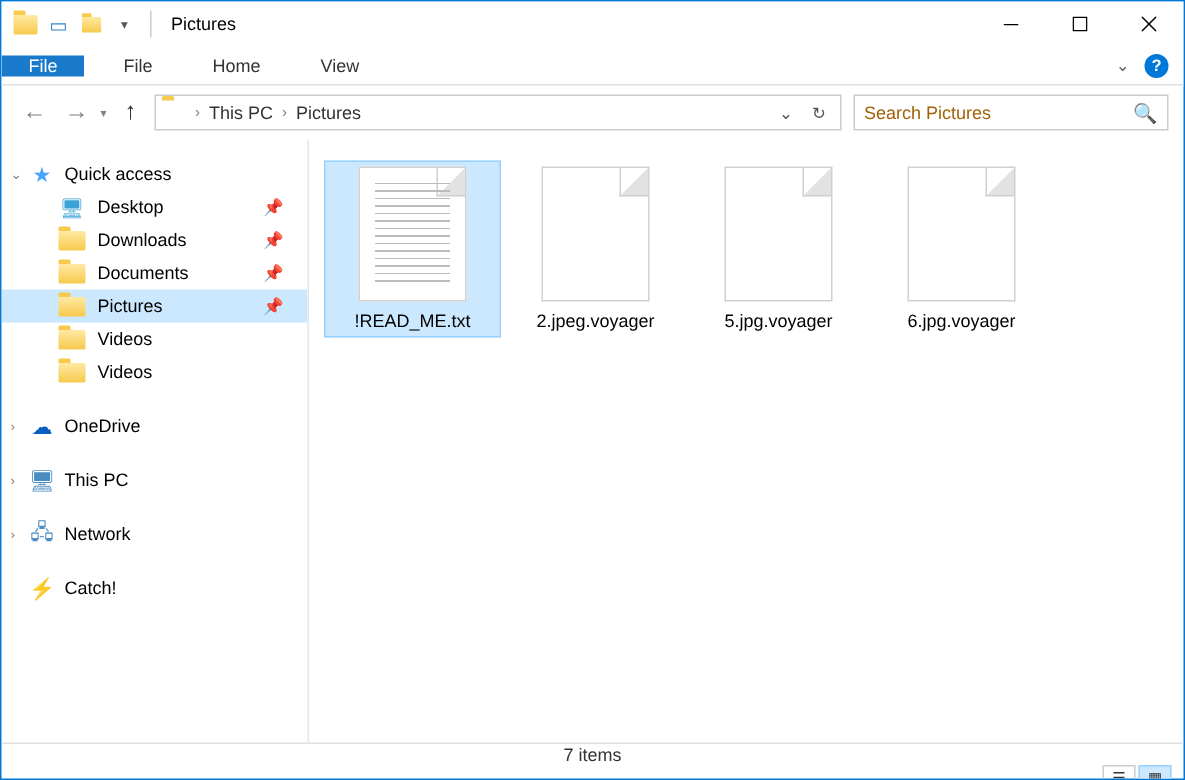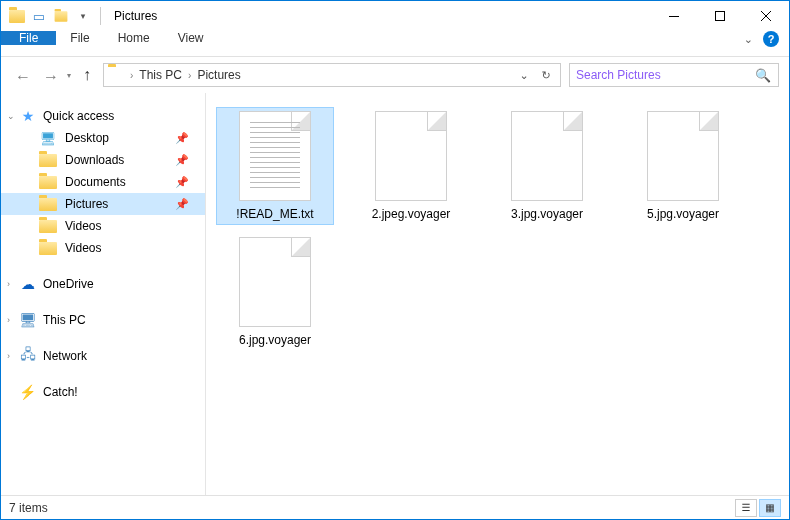--- a/index.html
+++ b/index.html
@@ -6,63 +6,63 @@
     body { width: 790px; height: 520px; border: 1px solid #0078d7; background: #fff; display: flex; flex-direction: column; overflow: hidden; }
     
     .titlebar { height: 30px; display: flex; align-items: center; padding: 0 0 0 8px; background: #fff; }
     .titlebar-icons { display: flex; align-items: center; gap: 6px; }
     .titlebar-icon { width: 16px; height: 16px; display: flex; align-items: center; justify-content: center; font-size: 13px; }
     .titlebar-sep { width: 1px; height: 18px; background: #ccc; margin: 0 3px; }
     .titlebar-title { font-size: 12px; color: #000; margin-left: 4px; }
     .titlebar-controls { margin-left: auto; display: flex; }
     .titlebar-btn { width: 46px; height: 30px; display: flex; align-items: center; justify-content: center; font-size: 10px; }
     
-    .ribbon { height: 26px; display: flex; align-items: flex-start; border-bottom: 1px solid #e1e1e1; background: #fff; }
+    .ribbon { height: 26px; display: flex; align-items: center; border-bottom: 1px solid #e1e1e1; background: #fff; gap: 12px; }
     .ribbon-file { background: #1979ca; color: #fff; font-size: 12px; padding: 0 18px; display: flex; align-items: center; }
     .ribbon-tab { font-size: 12px; color: #333; padding: 0 14px; display: flex; align-items: center; }
     .ribbon-right { margin-left: auto; display: flex; align-items: center; gap: 10px; padding-right: 10px; }
     .ribbon-chevron { color: #606060; font-size: 11px; }
     .help-icon { width: 16px; height: 16px; border-radius: 50%; background: #0078d7; color: #fff; font-size: 11px; display: flex; align-items: center; justify-content: center; font-weight: bold; }
     
     .navbar { height: 36px; display: flex; align-items: center; padding: 4px 10px; gap: 4px; }
     .nav-arrow { width: 24px; height: 24px; display: flex; align-items: center; justify-content: center; color: #808080; font-size: 16px; }
     .nav-arrow.enabled { color: #333; }
     .nav-dropdown { font-size: 8px; color: #808080; }
     .address-bar { flex: 1; height: 24px; border: 1px solid #ccc; display: flex; align-items: center; padding: 0 4px; gap: 4px; }
     .addr-icon { width: 16px; height: 16px; }
     .addr-sep { color: #808080; font-size: 10px; margin: 0 2px; }
     .addr-part { font-size: 12px; color: #333; }
     .addr-controls { margin-left: auto; display: flex; gap: 2px; color: #555; }
     .addr-btn { width: 20px; display: flex; align-items: center; justify-content: center; font-size: 11px; }
     .search-box { width: 210px; height: 24px; border: 1px solid #ccc; display: flex; align-items: center; padding: 0 6px; margin-left: 4px; }
-    .search-input { flex: 1; font-size: 12px; color: #8b5cf6; }
+    .search-input { flex: 1; font-size: 12px; color: #a16207; }
     .search-icon { color: #555; font-size: 13px; }
     
     .content { flex: 1; display: flex; overflow: hidden; }
     .sidebar { width: 205px; border-right: 1px solid #e5e5e5; padding: 12px 0; overflow-y: auto; }
     .sidebar-group { margin-bottom: 14px; }
     .sidebar-header { display: flex; align-items: center; padding: 3px 10px 3px 18px; gap: 6px; font-size: 12px; }
     .sidebar-header .chev { position: absolute; left: 6px; font-size: 9px; color: #808080; }
     .sidebar-item { display: flex; align-items: center; padding: 3px 10px 3px 38px; gap: 8px; font-size: 12px; position: relative; }
     .sidebar-item.selected { background: #cce8ff; }
     .sidebar-item .pin { color: #808080; font-size: 11px; margin-left: auto; margin-right: 6px; }
     .sb-icon { width: 18px; height: 16px; display: inline-flex; align-items: center; justify-content: center; font-size: 13px; }
     .folder-icon { width: 18px; height: 13px; background: linear-gradient(#ffe9a3,#f7ca4d); border-radius: 1px; position: relative; }
     .folder-icon::before { content: ''; position: absolute; top: -3px; left: 0; width: 8px; height: 3px; background: #f7ca4d; border-radius: 1px 1px 0 0; }
     
-    .files-area { flex: 1; padding: 14px 10px; display: flex; flex-wrap: wrap; align-content: flex-start; gap: 8px 18px; }
+    .files-area { flex: 1; padding: 14px 10px; display: flex; flex-wrap: wrap; align-content: flex-start; gap: 8px 4px; }
     .file-item { width: 118px; display: flex; flex-direction: column; align-items: center; gap: 6px; padding: 4px; }
     .file-item.selected { background: #cce8ff; border: 1px solid #99d1ff; padding: 3px; }
     .file-thumb { width: 72px; height: 90px; background: #fff; border: 1px solid #d0d0d0; position: relative; }
     .file-thumb.txt::after { content: ''; position: absolute; inset: 10px 10px 10px 10px; background: repeating-linear-gradient(to bottom, #bbb 0, #bbb 1px, transparent 1px, transparent 5px); }
     .file-thumb.blank { background: #fff; }
     .file-thumb::before { content: ''; position: absolute; top: 0; right: 0; width: 18px; height: 18px; background: linear-gradient(135deg, transparent 49%, #e2e2e2 51%); border-left: 1px solid #d0d0d0; border-bottom: 1px solid #d0d0d0; }
     .file-label { font-size: 12px; text-align: center; word-break: break-word; line-height: 1.2; }
     
-    .statusbar { height: 24px; border-top: 1px solid #e1e1e1; display: flex; align-items: center; padding: 0 8px; font-size: 12px; color: #333; }
+    .statusbar { height: 24px; border-top: 1px solid #e1e1e1; display: flex; align-items: center; padding: 0 8px; font-size: 12px; color: #333; flex-direction: column; }
     .statusbar-right { margin-left: auto; display: flex; gap: 2px; }
     .view-btn { width: 22px; height: 18px; border: 1px solid #ccc; display: flex; align-items: center; justify-content: center; font-size: 10px; }
     .view-btn.active { background: #cce8ff; border-color: #99d1ff; }
     
     .star-icon { color: #4aa3ff; font-size: 14px; }
     .general-icon { font-size: 14px; }
   </style>
 </head>
 <body>
 
@@ -211,24 +211,20 @@
     <div class="file-item selected">
       <div class="file-thumb txt"></div>
       <div class="file-label">!READ_ME.txt</div>
     </div>
     <div class="file-item">
       <div class="file-thumb blank"></div>
       <div class="file-label">2.jpeg.voyager</div>
     </div>
     <div class="file-item">
       <div class="file-thumb blank"></div>
-      <div class="file-label">3.jpg.voyager</div>
-    </div>
-    <div class="file-item">
-      <div class="file-thumb blank"></div>
       <div class="file-label">5.jpg.voyager</div>
     </div>
     <div class="file-item">
       <div class="file-thumb blank"></div>
       <div class="file-label">6.jpg.voyager</div>
     </div>
   </div>
 </div>
 
 <div class="statusbar">

